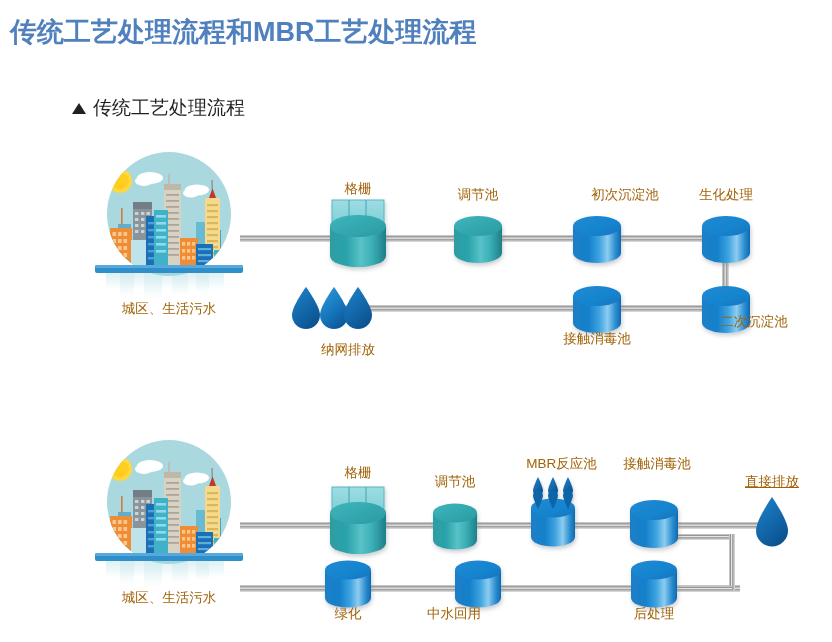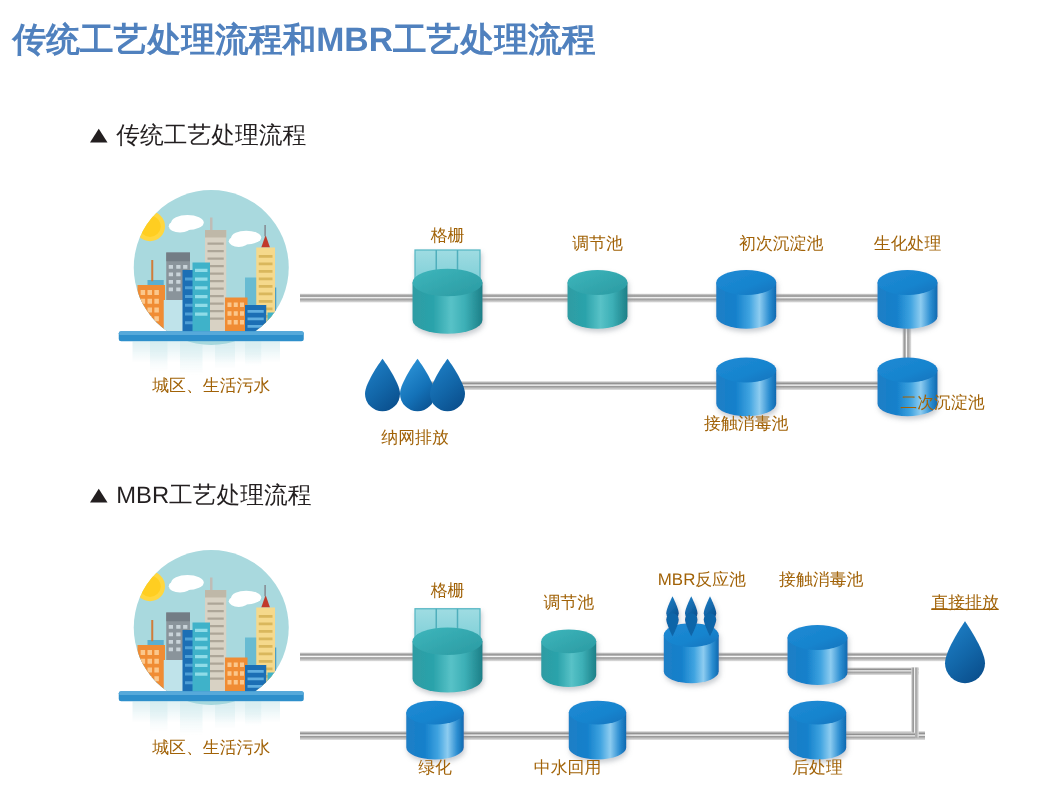--- a/index.html
+++ b/index.html
@@ -63,24 +63,20 @@
 
 <div class="page">
 
   <div class="main-title">传统工艺处理流程和MBR工艺处理流程</div>
 
   <div class="section-head" id="sec1">
     <span class="tri"></span>
     <span>传统工艺处理流程</span>
   </div>
 
-  <div class="section-head" id="sec2">
-    <span class="tri"></span>
-    <span>MBR工艺处理流程</span>
-  </div>
 
   <div class="city-wrap" id="city1">
     <svg width="170" height="150" viewBox="0 0 170 150">
       <defs>
         <clipPath id="cc1">
             <circle cx="85" cy="62" r="62"></circle>
           </clipPath>
         <linearGradient id="shd1" x1="0" y1="0" x2="0" y2="1">
           <stop offset="0%" stop-color="#9FD4DB" stop-opacity="0.75"></stop>
           <stop offset="100%" stop-color="#9FD4DB" stop-opacity="0"></stop>
@@ -560,21 +556,21 @@
       <path d="M631,570 L631,598 A23,9.5 0 0 0 677,598 L677,570 Z" fill="url(#cylBlue)"></path>
       <ellipse cx="654" cy="570" rx="23" ry="9.5" fill="url(#cylBlueTop)"></ellipse>
     </g>
   </svg>
 
   <div class="nlabel" style="left:358px;top:180px;">格栅</div>
   <div class="nlabel" style="left:478px;top:186px;">调节池</div>
   <div class="nlabel" style="left:597px;top:186px;margin-left:28px;">初次沉淀池</div>
   <div class="nlabel" style="left:726px;top:186px;">生化处理</div>
 
-  <div class="nlabel" style="left:332px;top:341px;">纳网排放</div>
+  <div class="nlabel" style="left:348px;top:341px;">纳网排放</div>
   <div class="nlabel" style="left:597px;top:330px;">接触消毒池</div>
   <div class="nlabel" style="left:726px;top:313px;margin-left:28px;">二次沉淀池</div>
 
   <div class="nlabel" style="left:358px;top:464px;">格栅</div>
   <div class="nlabel" style="left:455px;top:473px;">调节池</div>
   <div class="nlabel" style="left:555px;top:455px;padding-left:13px;">MBR反应池</div>
   <div class="nlabel" style="left:657px;top:455px;">接触消毒池</div>
   <div class="nlabel" style="left:772px;top:473px;text-decoration:underline;">直接排放</div>
 
   <div class="nlabel" style="left:348px;top:605px;">绿化</div>

